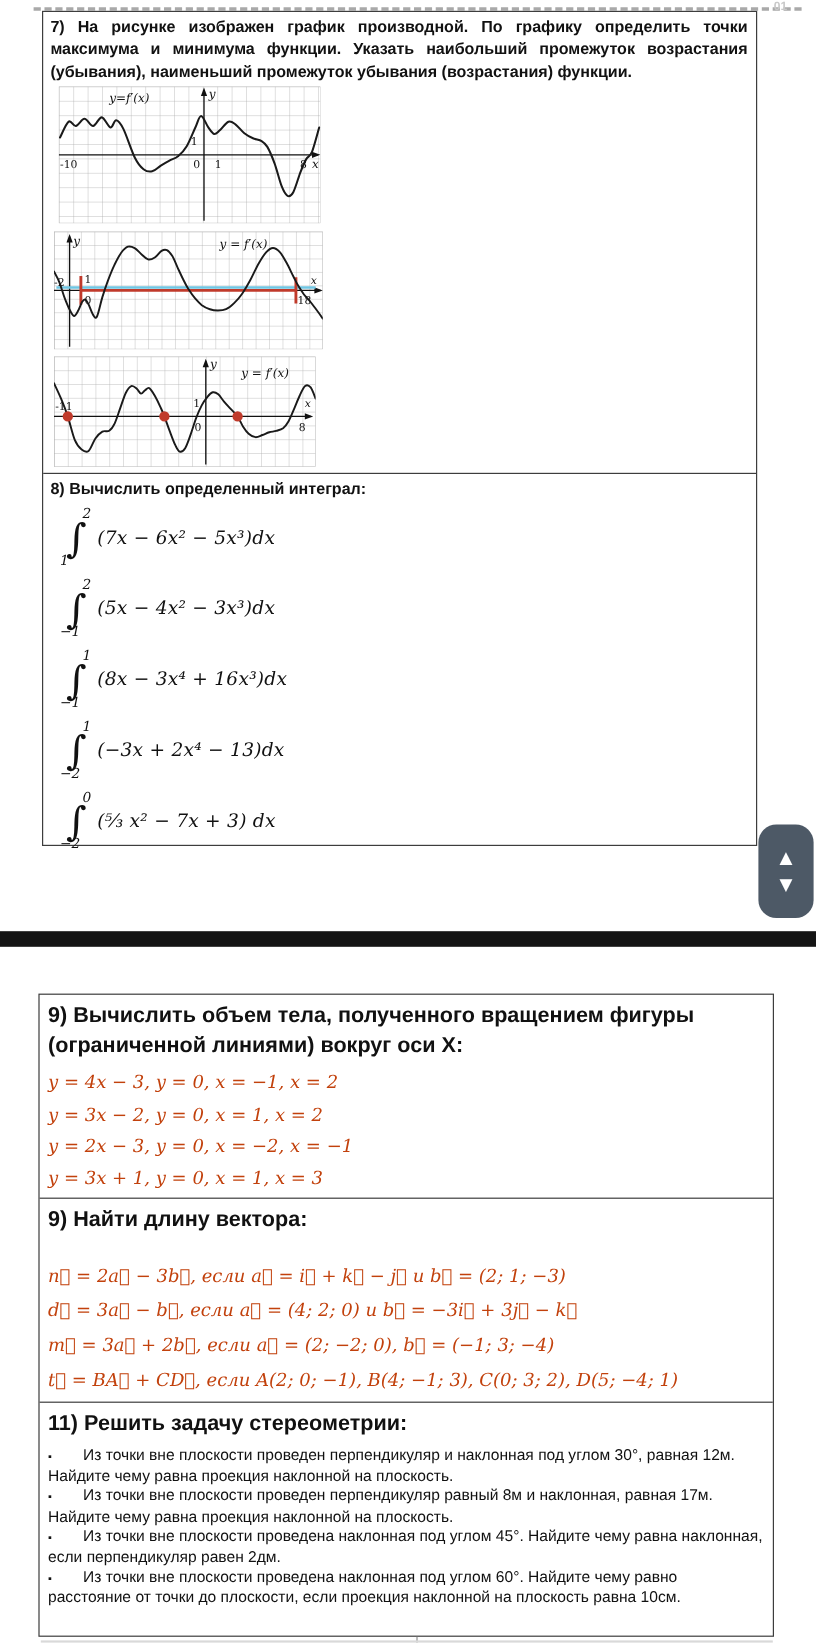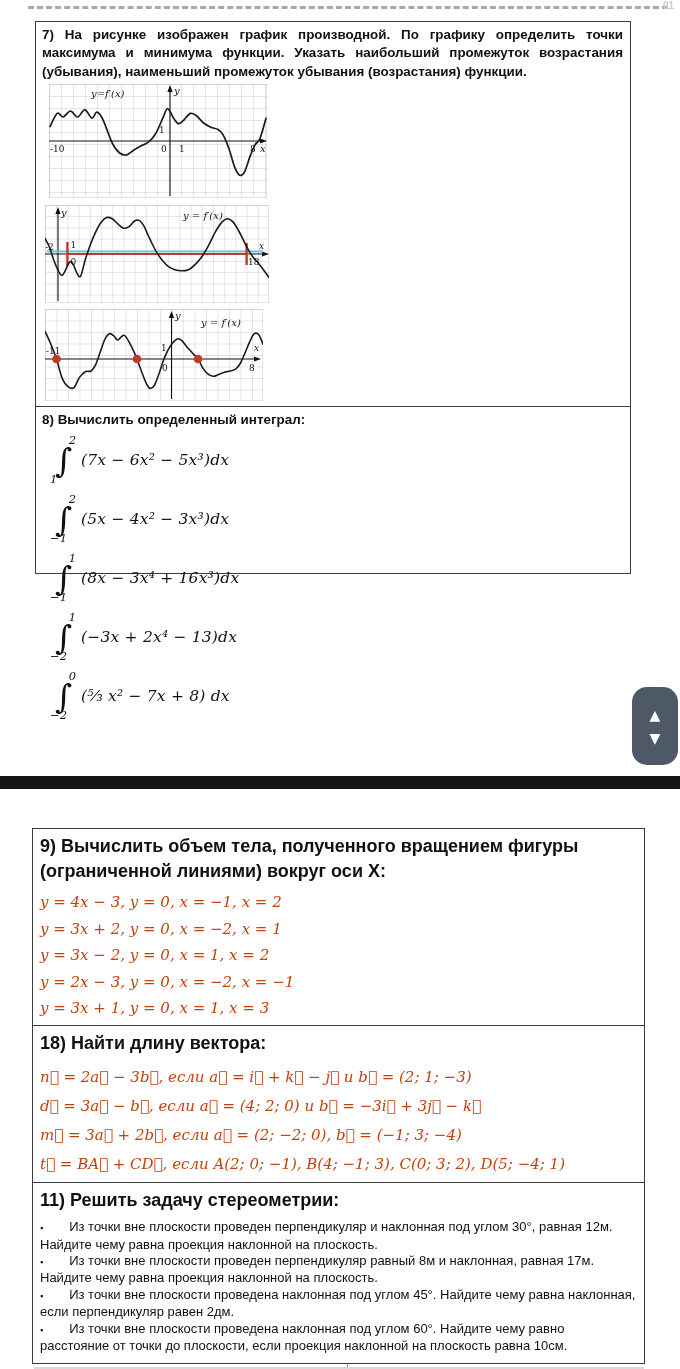--- a/index.html
+++ b/index.html
@@ -3,24 +3,24 @@
 <meta charset="utf-8">
 <style>
   html,body { margin:0; padding:0; }
   body {
     width:680px; height:1369px; position:relative; overflow:hidden;
     background:#ffffff; color:#111;
     font-family:"Liberation Sans", sans-serif;
   }
 
   #top-dash { position:absolute; left:28px; top:6px; width:640px; border-top:3px dashed #a9a9a9; }
-  #page-mark { position:absolute; right:6px; top:0px; font-size:10px; color:#c9c9c9;font-weight:bold; }
-
-  
-  #box1 { position:absolute; left:35px; top:21px; width:596px; height:553px;
+  #page-mark { position:absolute; right:24px; top:0px; font-size:10px; color:#c9c9c9;font-weight:bold; }
+
+  
+  #box1 { position:absolute; left:35px; top:9px; width:596px; height:696px;
           border:1.4px solid #3d3d3d; background:#fff; box-sizing:border-box; }
   .ptitle { font-weight:bold; font-size:13.4px; line-height:1.37; margin:4px 7px 2px 6px; }
   #p7-title { text-align:justify; }
   svg.graph { display:block; }
   #g1 { margin:3px 0 0 13px; }
   #g2 { margin:7px 0 0 9px; }
   #g3 { margin:6px 0 0 9px; }
   #p8 { border-top:1.4px solid #3d3d3d; margin-top:5px; }
 
   .integral { display:flex; align-items:center; height:58px; margin:1px 0 0 12px;
@@ -43,21 +43,21 @@
   #bar { position:absolute; left:0; top:776px; width:680px; height:13px; background:#151515; }
 
   
   #box2 { position:absolute; left:32px; top:828px; width:613px; height:536px;
           border:1.4px solid #3d3d3d; background:#fff; box-sizing:border-box; }
   .sec { padding:5px 8px 3px 7px; box-sizing:border-box; }
   .sec + .sec { border-top:1.4px solid #3d3d3d; }
   .sec .ptitle { margin:0; font-size:18px; }
   .eq { font-family:"DejaVu Serif", serif; font-style:italic; font-size:15px; color:#c2410c; }
   #sec9 .eq-list  { margin-top:6px; }  #sec9 .eq  { line-height:26.5px; }
-  #sec10 .eq-list { margin-top:8px; }  #sec10 .eq { line-height:29px; }
+  #sec10 .eq-list { margin-top:20px; }  #sec10 .eq { line-height:29px; }
   .bullets { margin-top:6px; }
   .bullet { margin:0; font-size:13px; line-height:16.4px; }
   .bl  { font-size:9px; }
   .gap { display:inline-block; width:26px; }
 
   #next-tick  { position:absolute; left:347px; top:1364px; width:1px; height:5px; background:#909090; }
   #next-strip { position:absolute; left:34px;  top:1367px; width:610px; height:2px; background:#d9d9d9; }
 
   
   text { font-family:"DejaVu Serif", serif; fill:#111; }
@@ -181,47 +181,46 @@
       </span>
       <span class="int-expr">(−3x + 2x⁴ − 13)dx</span>
     </div>
 
     <div class="integral">
       <span class="int-col">
         <span class="lim up">0</span>
         <span class="int-sign">∫</span>
         <span class="lim low">−2</span>
       </span>
-      <span class="int-expr">(⁵⁄₃ x² − 7x + 8) dx</span>
+      <span class="int-expr">(⁵⁄₃ x² − 7x + 3) dx</span>
     </div>
   </div>
 </div>
 
 <div id="scroll">
   <button><span>▲</span></button>
   <button><span>▼</span></button>
 </div>
 
 <div id="bar"></div>
 
 <div id="box2">
 
   <div class="sec" id="sec9">
     <div class="ptitle">9) Вычислить объем тела, полученного вращением фигуры (ограниченной линиями) вокруг оси X:</div>
     <div class="eq-list">
       <div class="eq">y = 4x − 3, y = 0, x = −1, x = 2</div>
-      <div class="eq">y = 3x + 2, y = 0, x = −2, x = 1</div>
       <div class="eq">y = 3x − 2, y = 0, x = 1, x = 2</div>
       <div class="eq">y = 2x − 3, y = 0, x = −2, x = −1</div>
       <div class="eq">y = 3x + 1, y = 0, x = 1, x = 3</div>
     </div>
   </div>
 
   <div class="sec" id="sec10">
-    <div class="ptitle">18) Найти длину вектора:</div>
+    <div class="ptitle">9) Найти длину вектора:</div>
     <div class="eq-list">
       <div class="eq">n⃗ = 2a⃗ − 3b⃗,  если a⃗ = i⃗ + k⃗ − j⃗  и  b⃗ = (2; 1; −3)</div>
       <div class="eq">d⃗ = 3a⃗ − b⃗,  если a⃗ = (4; 2; 0)  и  b⃗ = −3i⃗ + 3j⃗ − k⃗</div>
       <div class="eq">m⃗ = 3a⃗ + 2b⃗, если  a⃗ = (2; −2; 0),  b⃗ = (−1; 3; −4)</div>
       <div class="eq">t⃗ = BA⃗ + CD⃗, если A(2; 0; −1), B(4; −1; 3),  C(0; 3; 2), D(5; −4; 1)</div>
     </div>
   </div>
 
   <div class="sec" id="sec11">
     <div class="ptitle">11) Решить задачу стереометрии:</div>

